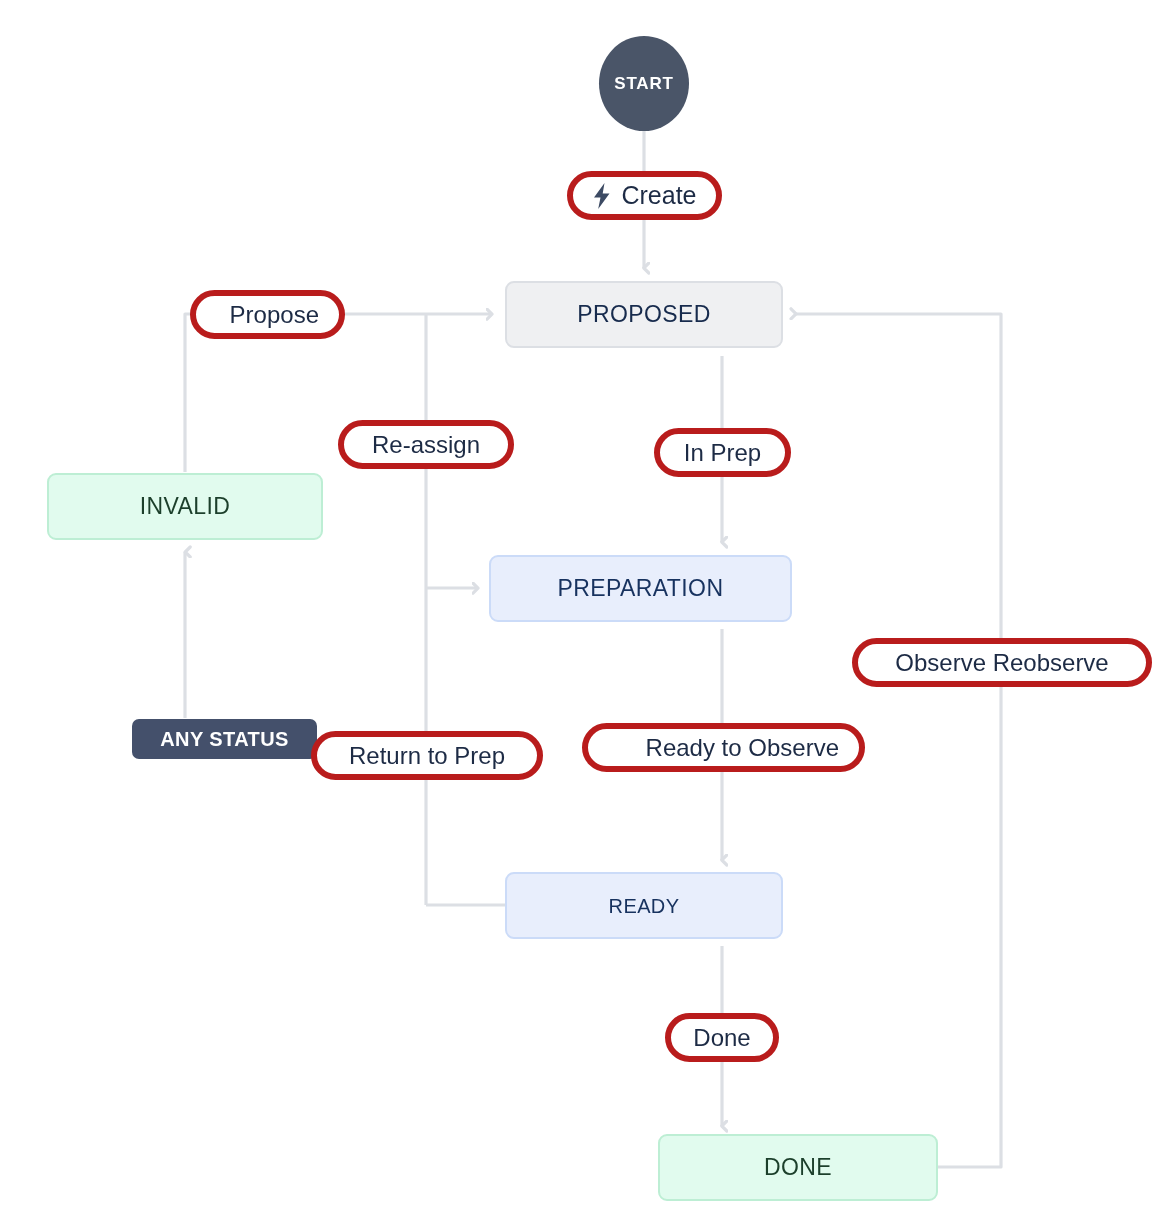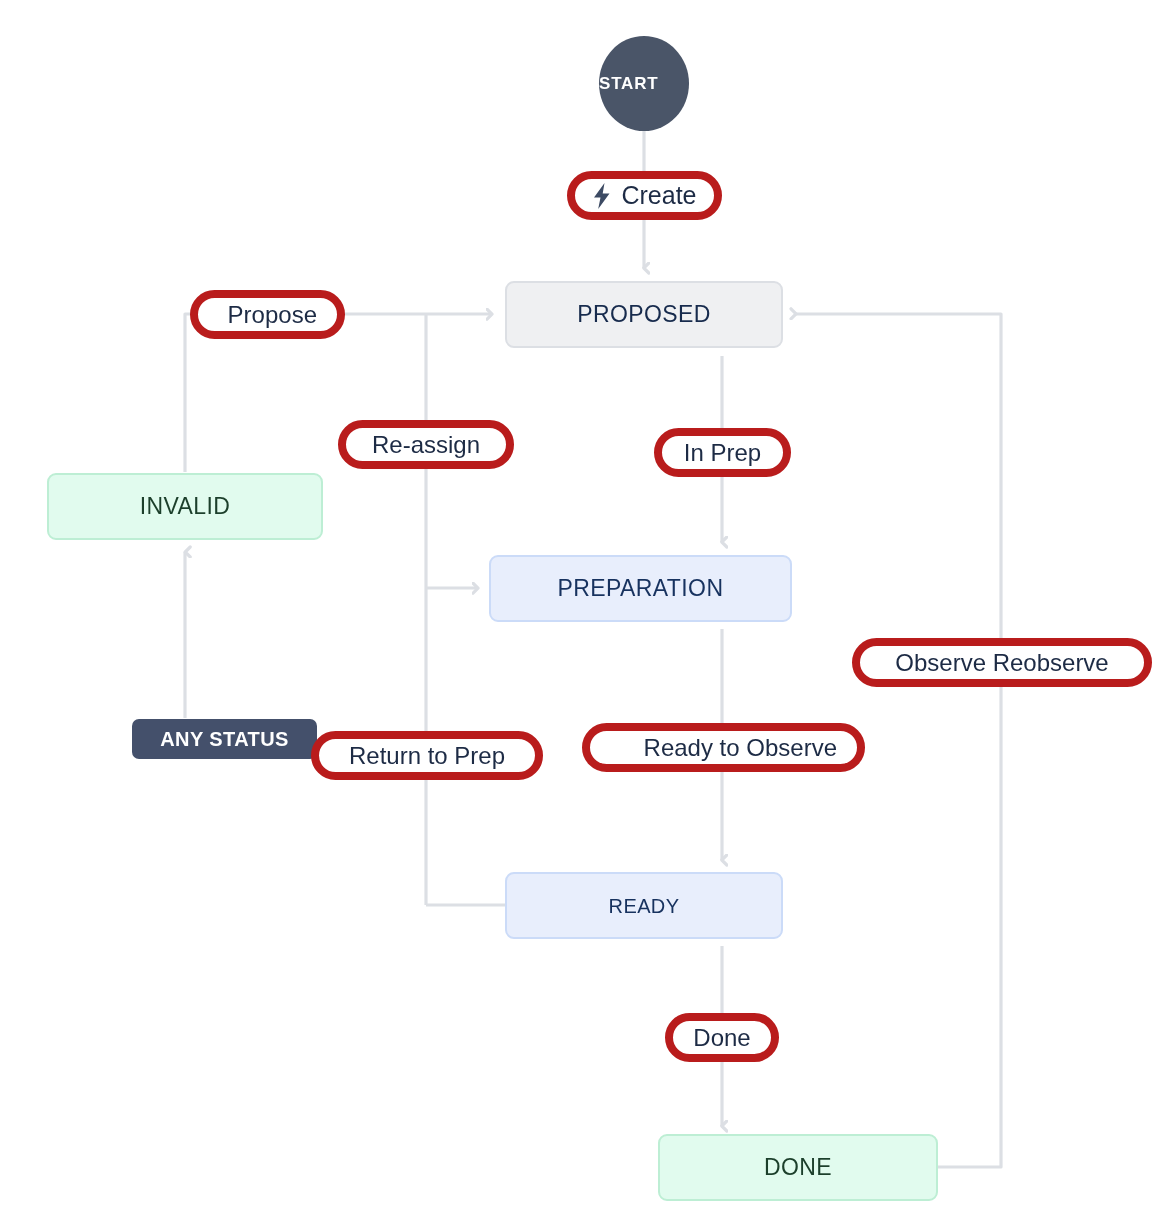--- a/index.html
+++ b/index.html
@@ -63,21 +63,21 @@
   }
 
   
   .start-node {
     position: absolute;
     border-radius: 50%;
     background: #4a5568;
     color: #ffffff;
     display: flex;
     align-items: center;
-    justify-content: flex-start;
+    justify-content: center;
     font-weight: bold;
     font-size: 17px;
     letter-spacing: 0.8px;
   }
 
   
   .badge-node {
     position: absolute;
     box-sizing: border-box;
     background: #44506b;
@@ -90,21 +90,21 @@
     font-size: 20px;
     letter-spacing: 0.4px;
     white-space: nowrap;
   }
 
   
   .pill {
     position: absolute;
     box-sizing: border-box;
     background: #ffffff;
-    border: 8px solid #b91c1c;
+    border: 6px solid #b91c1c;
     border-radius: 999px;
     display: flex;
     align-items: center;
     justify-content: center;
     gap: 9px;
     color: #1d2b45;
     font-size: 24px;
     white-space: nowrap;
     padding: 0 20px;
   }

